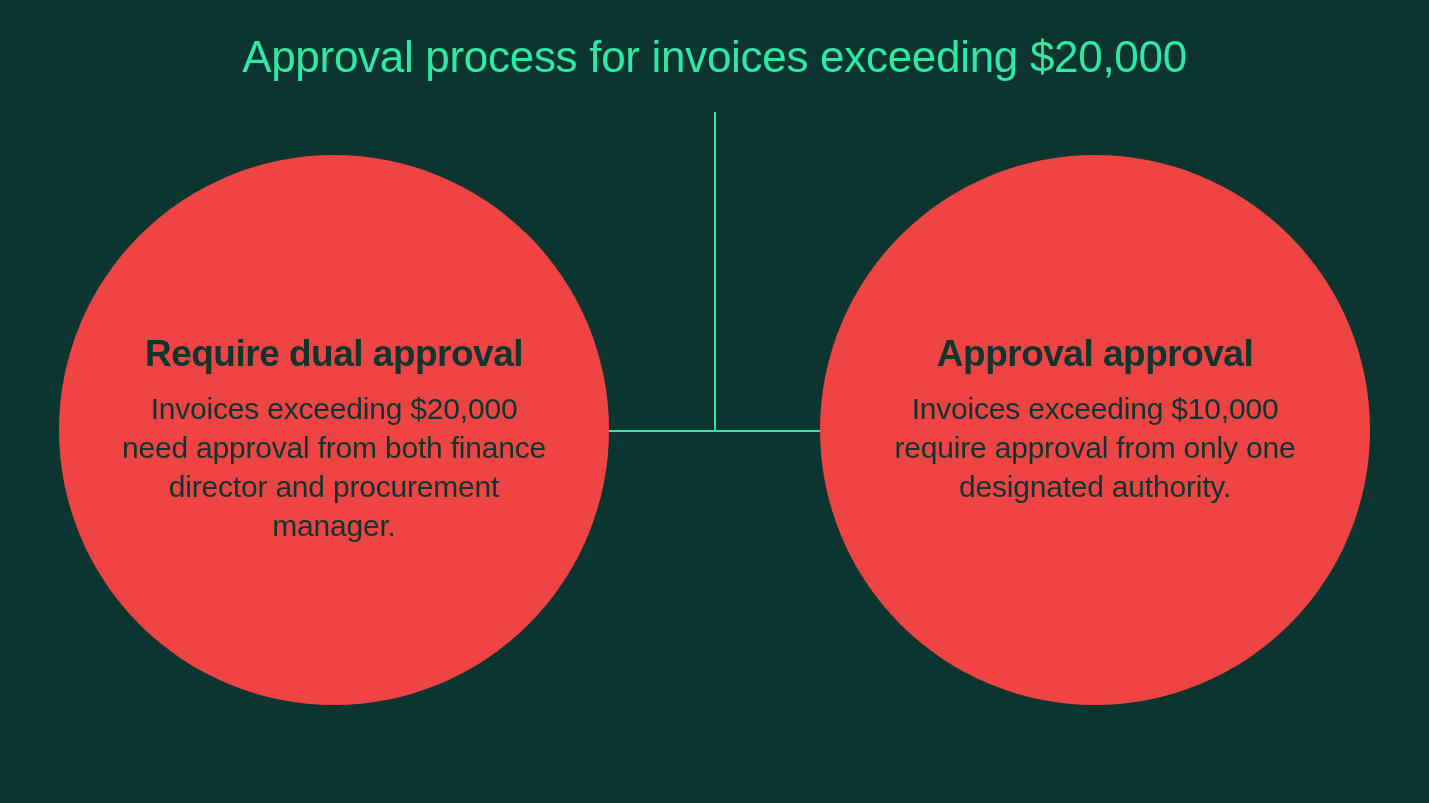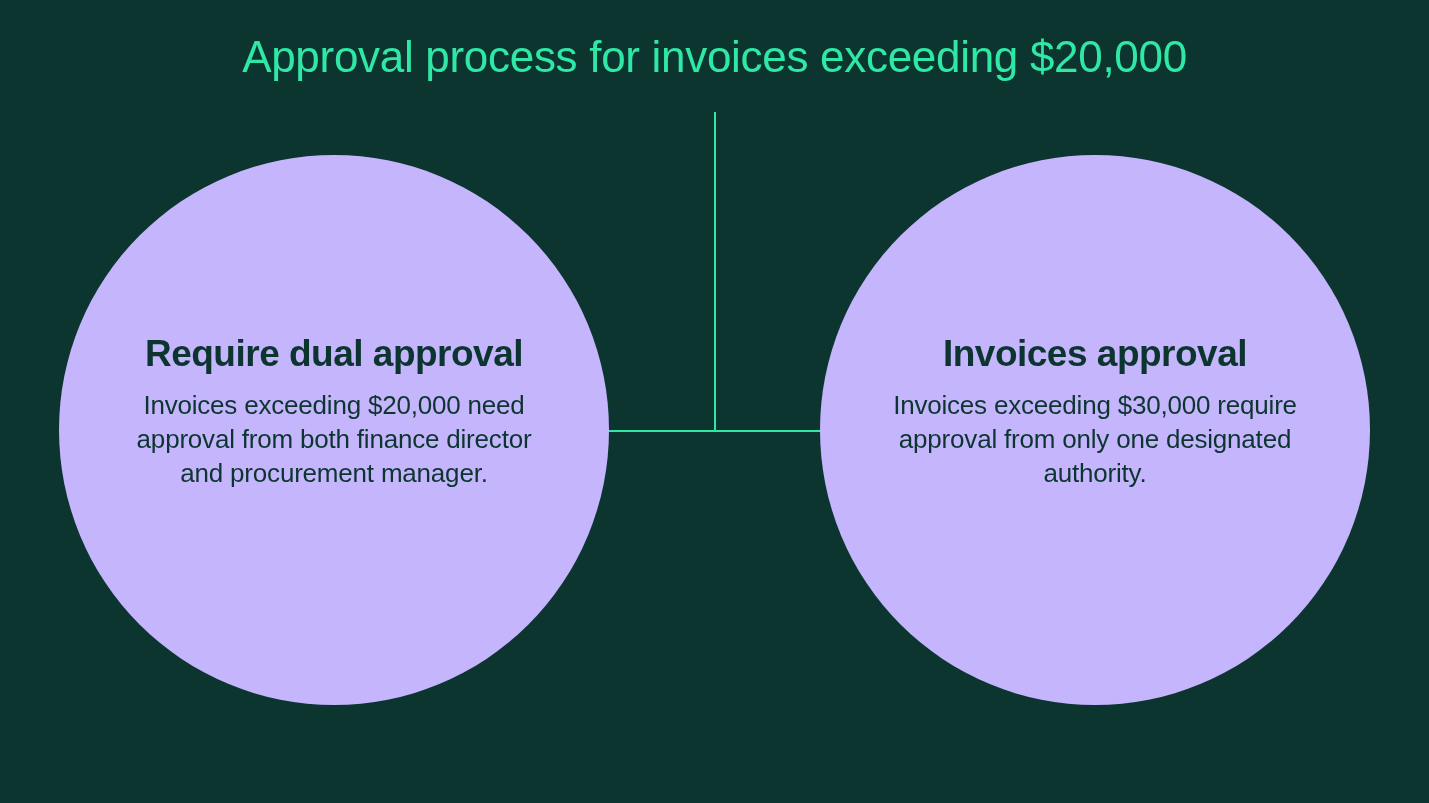--- a/index.html
+++ b/index.html
@@ -84,21 +84,21 @@
     border-top: 6px solid transparent;
     border-bottom: 6px solid transparent;
     border-left: 11px solid #0d3530;
     transform: translateY(-50%);
   }
   .circle {
     position: absolute;
     width: 550px;
     height: 550px;
     border-radius: 50%;
-    background: #c4b5fd;
+    background: #ef4444;
     display: flex;
     flex-direction: column;
     align-items: center;
     justify-content: flex-start;
     padding-top: 178px;
     text-align: center;
   }
   .circle-left {
     left: 59px;
     top: 155px;
@@ -109,21 +109,21 @@
   }
   .circle-title {
     color: #0d3530;
     font-size: 37px;
     font-weight: 600;
     margin-bottom: 14px;
     letter-spacing: -0.5px;
   }
   .circle-body {
     color: #0d3530;
-    font-size: 26px;
+    font-size: 30px;
     font-weight: 400;
     line-height: 1.3;
     max-width: 440px;
     letter-spacing: -0.2px;
   }
 </style>
 </head>
 <body>
 
 <div class="title">Approval process for invoices exceeding $20,000</div>
@@ -134,15 +134,15 @@
 <div class="arrow-left-inner"></div>
 <div class="arrow-right"></div>
 <div class="arrow-right-inner"></div>
 
 <div class="circle circle-left">
   <div class="circle-title">Require dual approval</div>
   <div class="circle-body">Invoices exceeding $20,000 need approval from both finance director and procurement manager.</div>
 </div>
 
 <div class="circle circle-right">
-  <div class="circle-title">Invoices approval</div>
-  <div class="circle-body">Invoices exceeding $30,000 require approval from only one designated authority.</div>
+  <div class="circle-title">Approval approval</div>
+  <div class="circle-body">Invoices exceeding $10,000 require approval from only one designated authority.</div>
 </div>
 
 </body></html>

